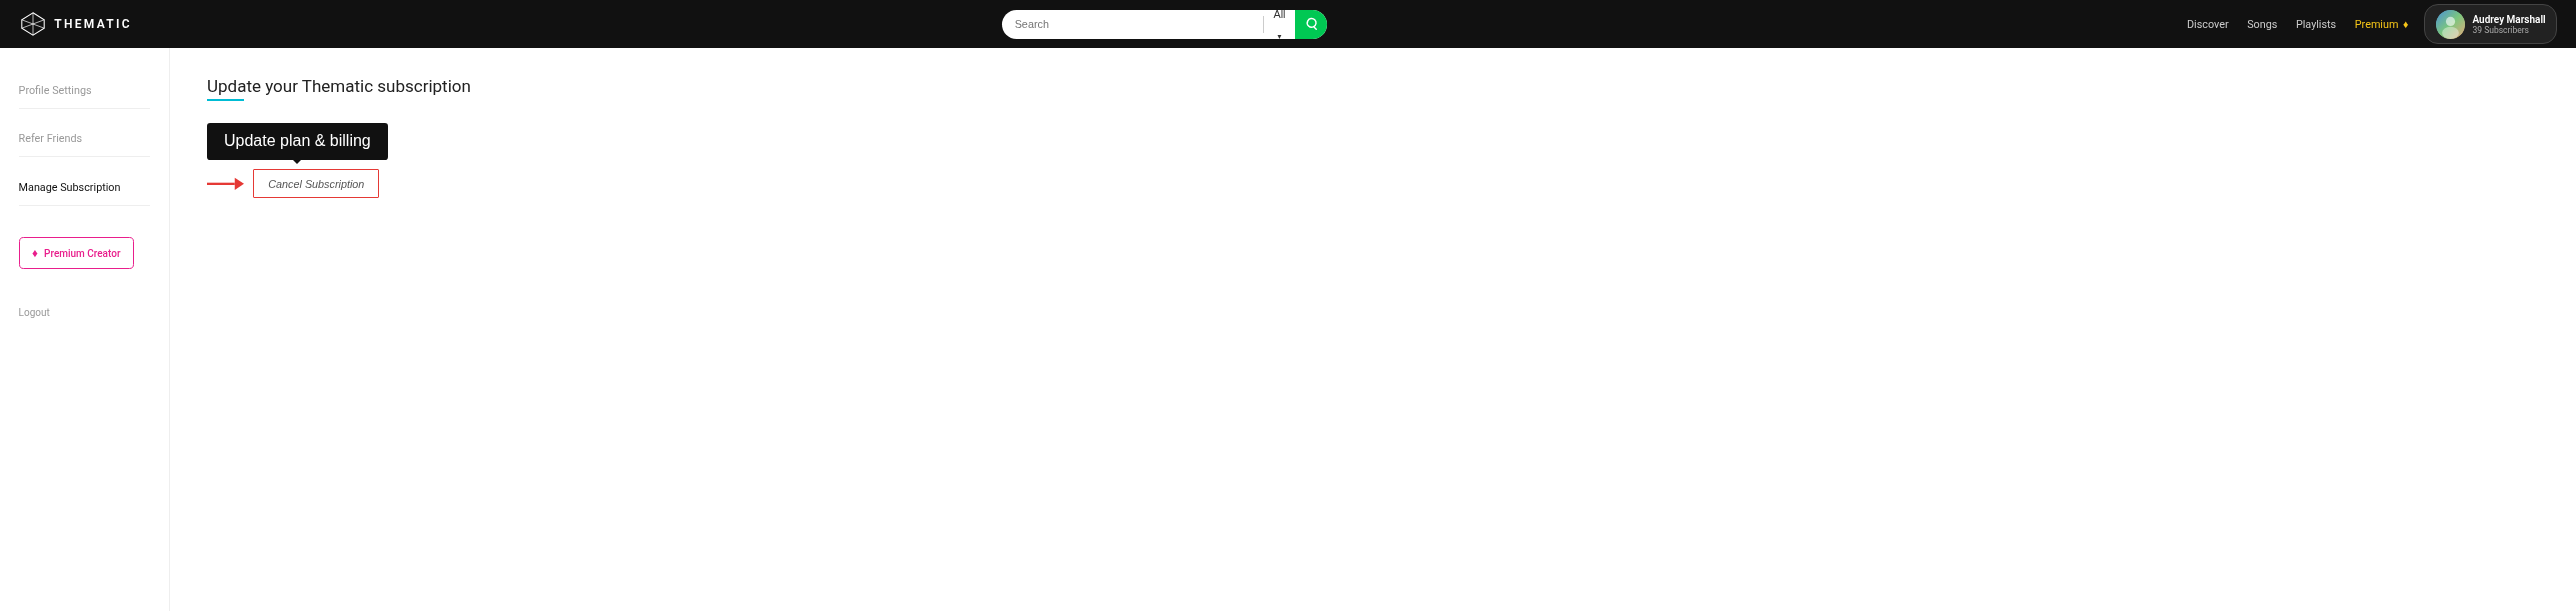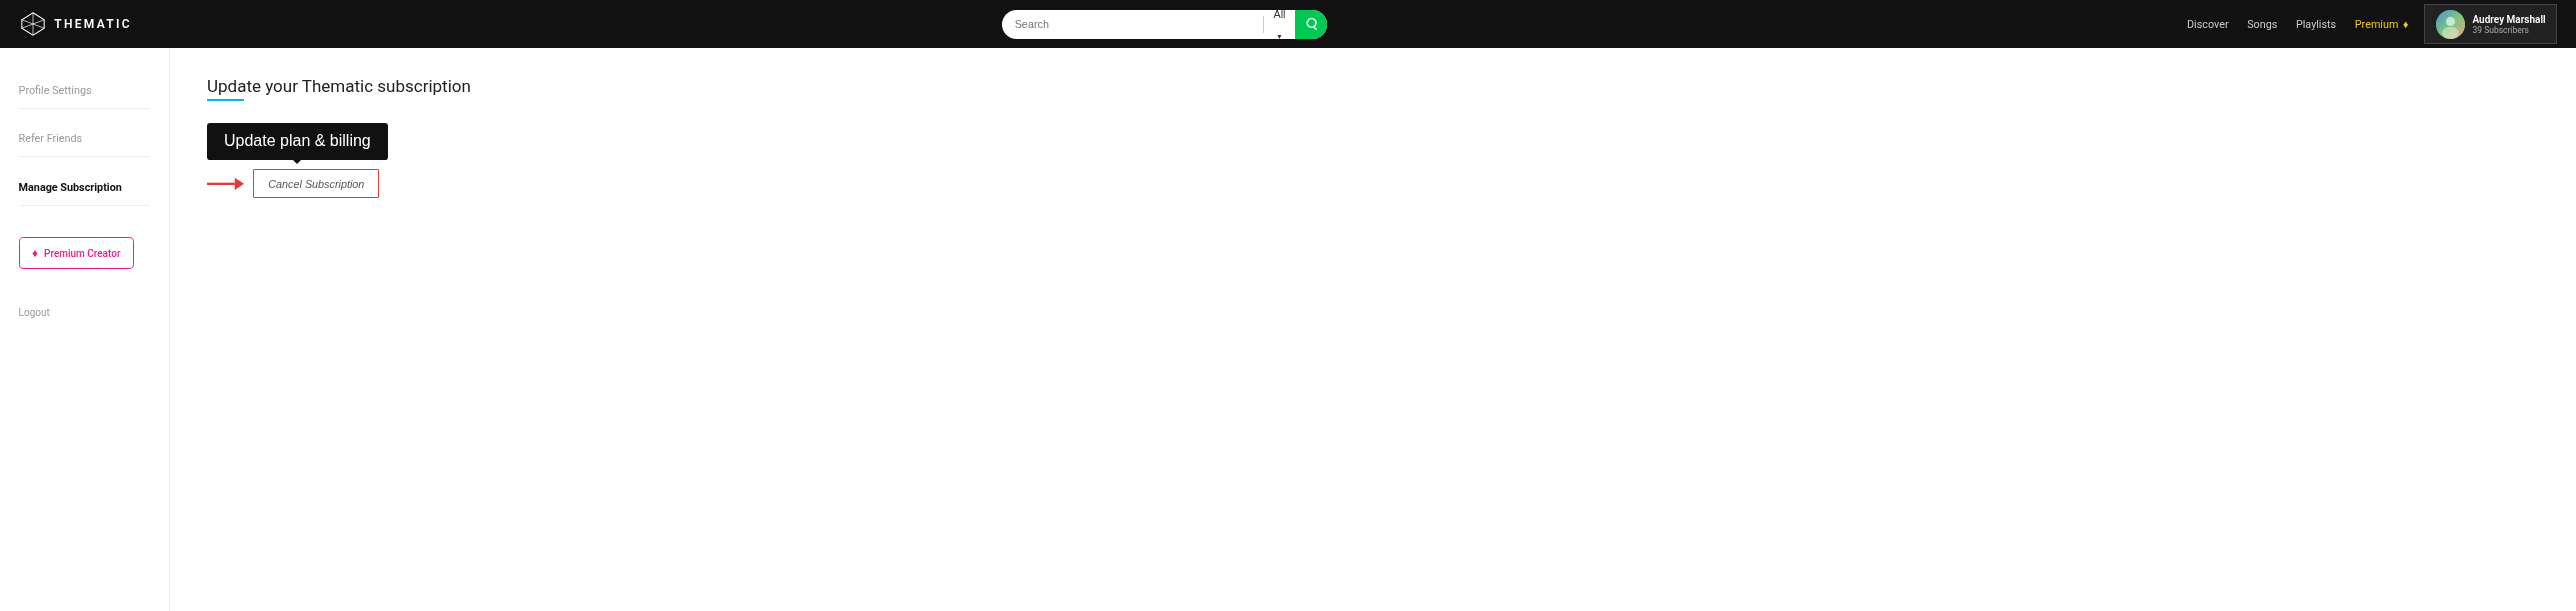--- a/index.html
+++ b/index.html
@@ -127,21 +127,21 @@
       color: #f5c518;
       font-size: 10.8px;
     }
 
     .user-area {
       display: flex;
       align-items: center;
       gap: 7.7px;
       background: #222;
       border: 0.8px solid #444;
-      border-radius: 0;
+      border-radius: 14px;
       padding: 4.6px 10.8px;
       cursor: pointer;
       min-width: 132px;
     }
 
     .user-avatar {
       width: 29px;
       height: 29px;
       border-radius: 50%;
       background: linear-gradient(135deg, #4a90d9 0%, #7bc67e 50%, #e8a87c 100%);
@@ -174,21 +174,21 @@
 
     .sidebar-item {
       padding: 10.8px 0;
       font-size: 10.8px;
       color: #999;
       cursor: pointer;
       border-bottom: 0.8px solid #eee;
       text-decoration: none;
       display: block;
     }
-    .sidebar-item.active { color: #111; font-weight: 700; }
+    .sidebar-item.active { color: #111; font-weight: 400; }
 
     .premium-badge {
       display: flex;
       align-items: center;
       gap: 6.2px;
       border: 0.8px solid #e91e8c;
       border-radius: 4.6px;
       padding: 7.7px 12.4px;
       margin-top: 18.6px;
       cursor: pointer;

